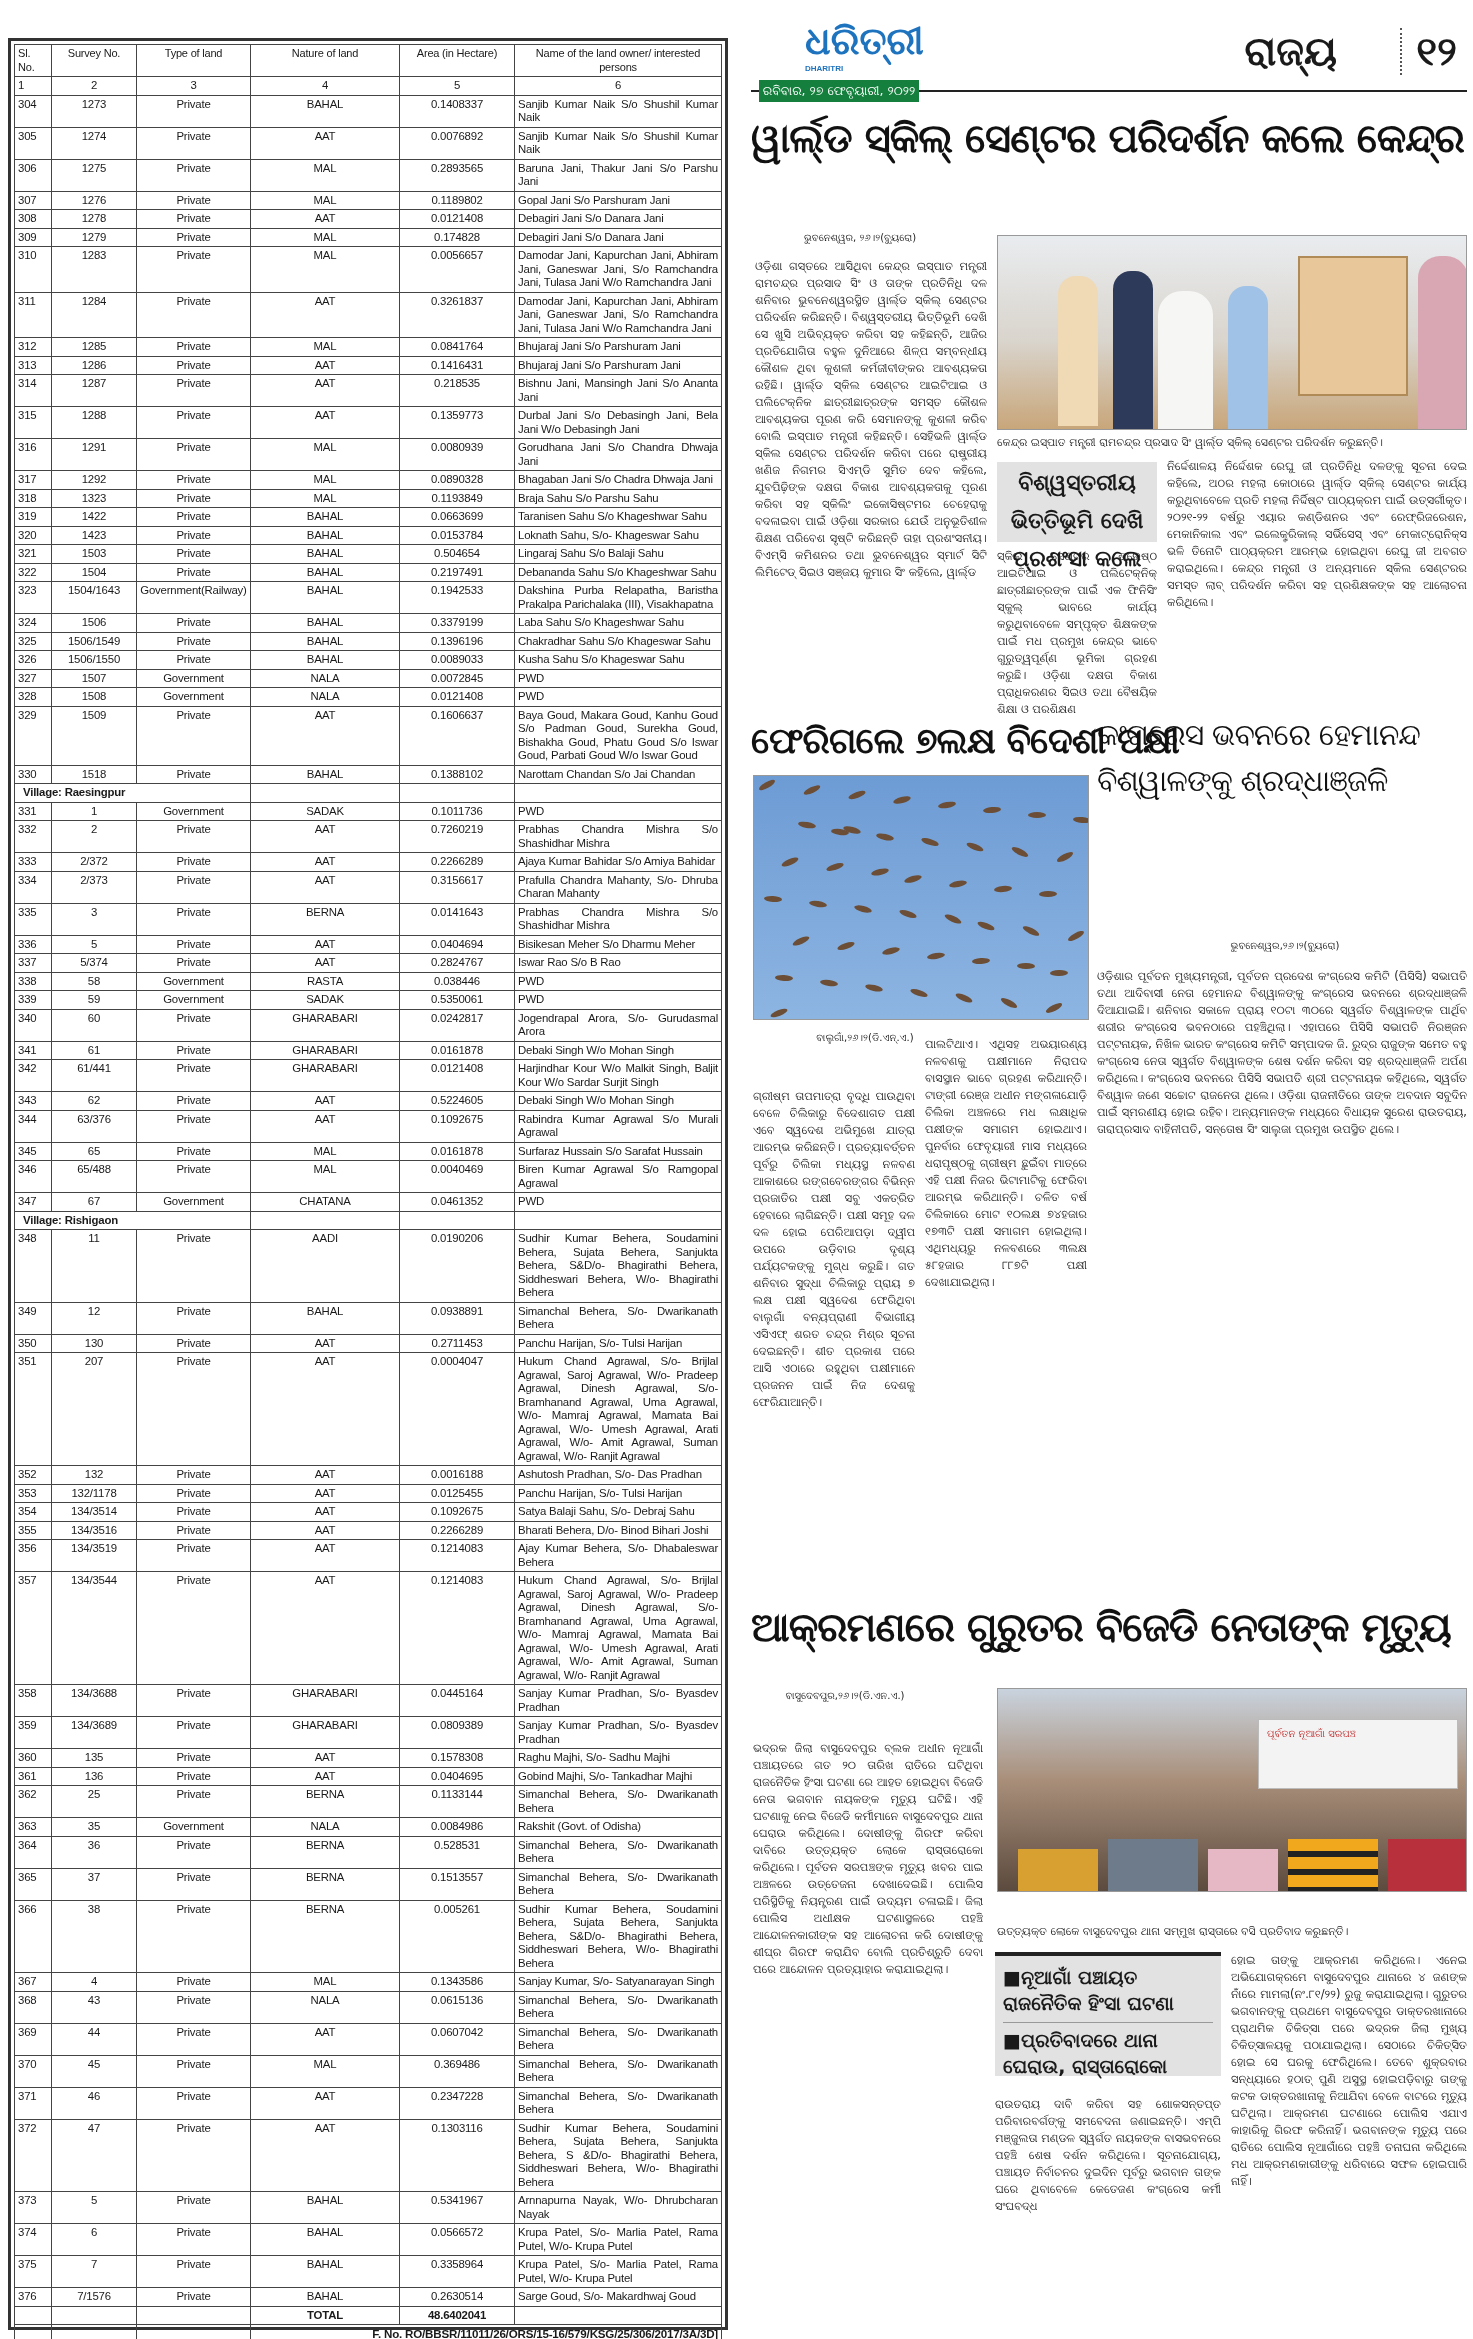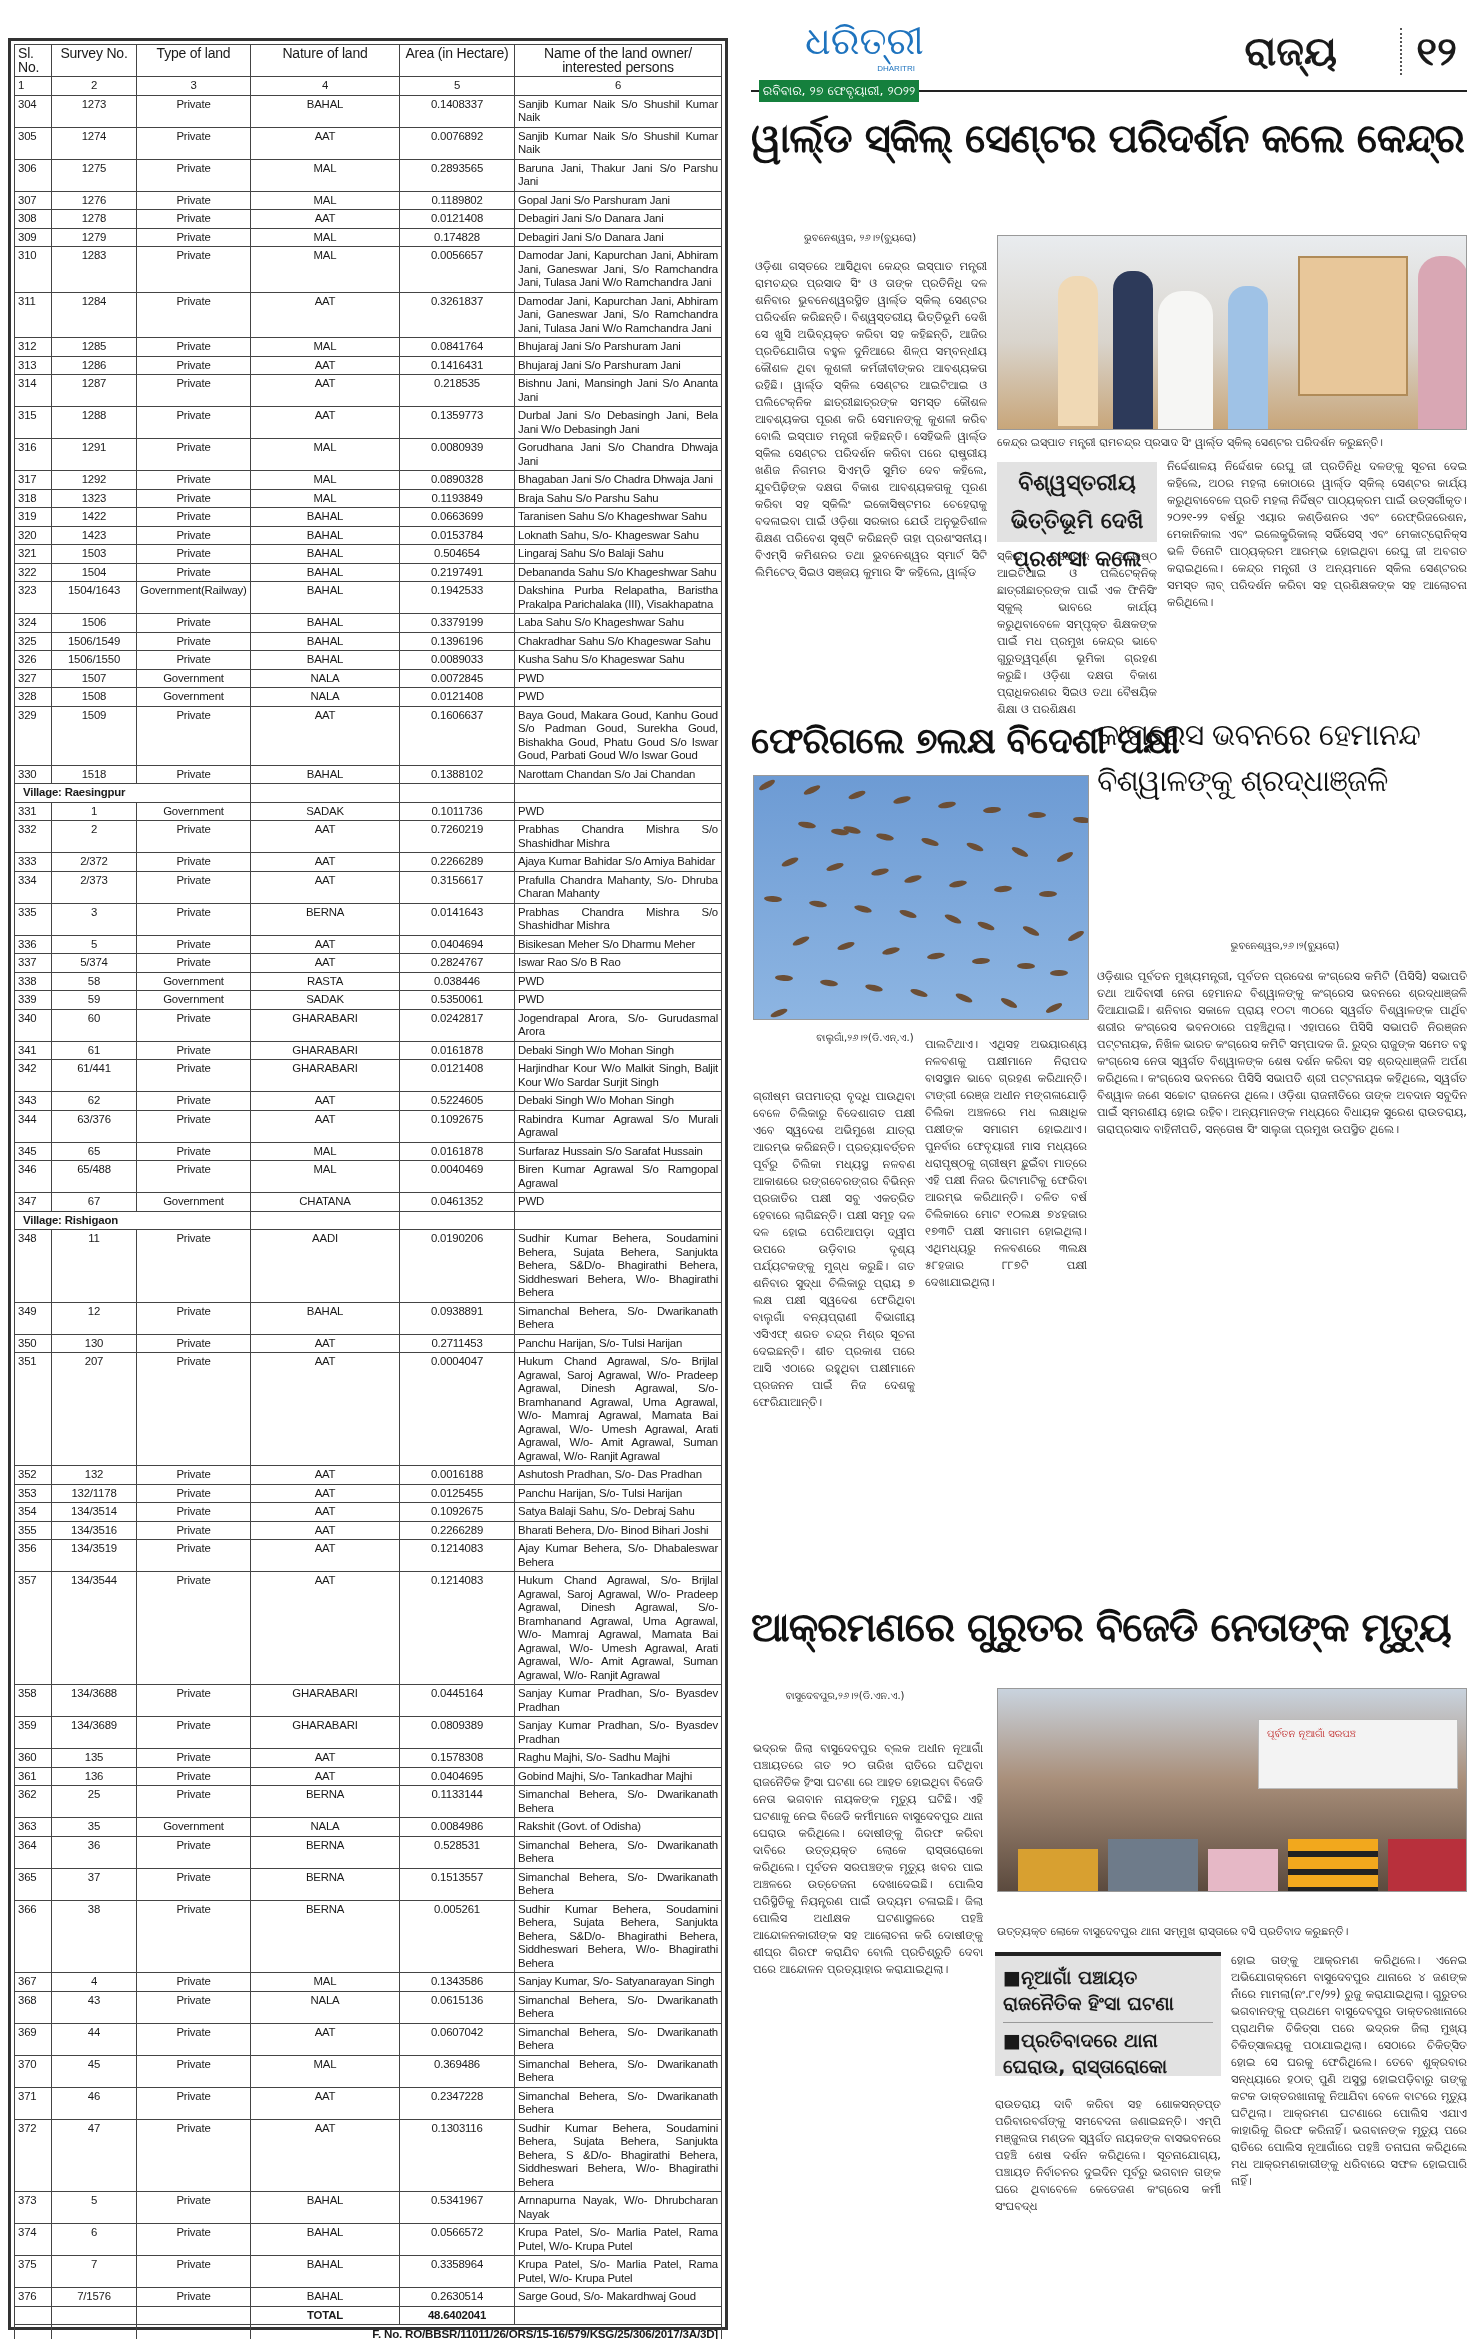--- a/index.html
+++ b/index.html
@@ -1,33 +1,33 @@
 <!DOCTYPE html>
 <html><head>
 <meta charset="utf-8">
 <style>
 *{box-sizing:border-box;margin:0;padding:0}
 body{width:1473px;height:2339px;background:#fff;font-family:"Liberation Sans",sans-serif;color:#1a1a1a;position:relative;overflow:hidden}
 .left{position:absolute;left:8px;top:38px;width:720px;height:2292px;border:3px solid #333;padding:3px}
 table{width:100%;border-collapse:collapse;font-family:"Liberation Sans",sans-serif;font-size:11.4px;letter-spacing:-0.2px}
 td,th{border:1px solid #444;vertical-align:top;padding:2px 3px;line-height:13.5px}
-th{font-weight:normal;text-align:center;font-size:14px}
+th{font-weight:normal;text-align:center;font-size:11px}
 .c1{width:37px;text-align:left}
 .c2{width:85px;text-align:center}
 .c3{width:114px;text-align:center}
 .c4{width:149px;text-align:center}
 .c5{width:115px;text-align:center}
 .c6{text-align:justify}
 tr.num td{text-align:center}
 tr.num td.c1{text-align:left}
 td.village{font-weight:bold;padding-left:8px}
 tr.total td{font-weight:bold}
 .foot{text-align:right;font-weight:bold;font-size:11.6px}
 .right{position:absolute;left:745px;top:0;width:722px;height:2339px}
-.logo{position:absolute;left:60px;top:12px;width:110px;height:68px;color:#1e73be;font-family:"DejaVu Serif",serif;font-size:38px;font-weight:normal;text-align:right;line-height:58px}
+.logo{position:absolute;left:60px;top:12px;width:110px;height:68px;color:#1e73be;font-family:"DejaVu Serif",serif;font-size:38px;font-weight:bold;text-align:left;line-height:58px}
 .logo small{position:absolute;left:0;right:0;top:52px;font-size:8px;font-family:"Liberation Sans",sans-serif;line-height:10px;color:#1e73be}
 .datebar{position:absolute;left:14px;top:80px;width:160px;height:22px;background:#15803d;color:#fff;font-size:12.5px;line-height:22px;text-align:center;font-family:"DejaVu Sans",sans-serif}
 .rule{position:absolute;left:6px;right:0;top:90px;height:2px;background:#222}
 .section{position:absolute;right:130px;top:28px;font-size:40px;font-weight:bold;font-family:"DejaVu Sans",sans-serif}
 .pageno{position:absolute;right:10px;top:28px;font-size:40px;font-weight:bold;font-family:"DejaVu Sans",sans-serif;border-left:2px dotted #555;padding-left:14px}
 .headline{position:absolute;font-family:"DejaVu Sans",sans-serif;font-weight:bold;color:#111;letter-spacing:-1px}
 .dateline{position:absolute;font-size:10px;font-family:"DejaVu Sans",sans-serif;text-align:center}
 .col{position:absolute;font-size:11.4px;line-height:17px;font-family:"DejaVu Sans",sans-serif;text-align:justify;color:#222;overflow:hidden}
 .photo{position:absolute;border:1px solid #999;overflow:hidden}
 .caption{position:absolute;font-size:11px;font-family:"DejaVu Sans",sans-serif;color:#222}

